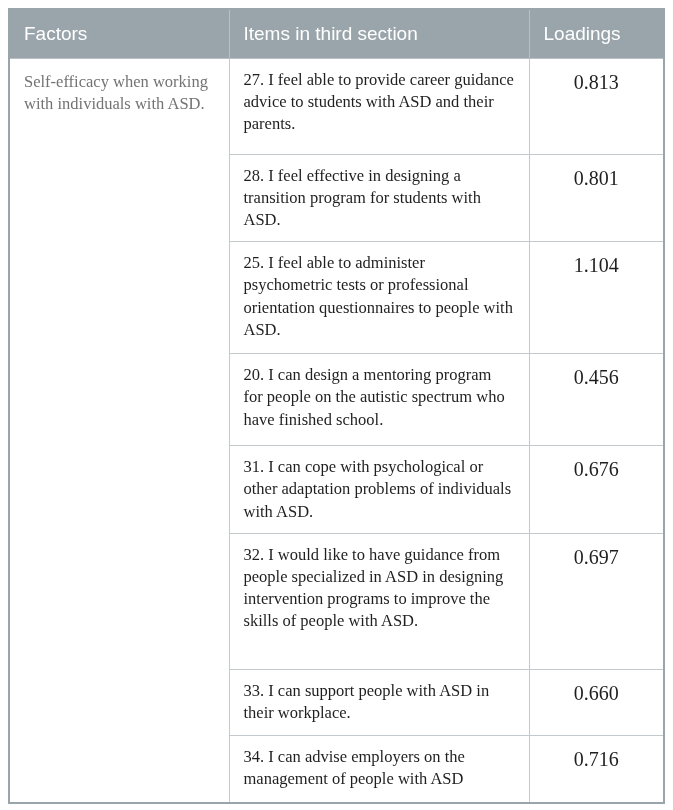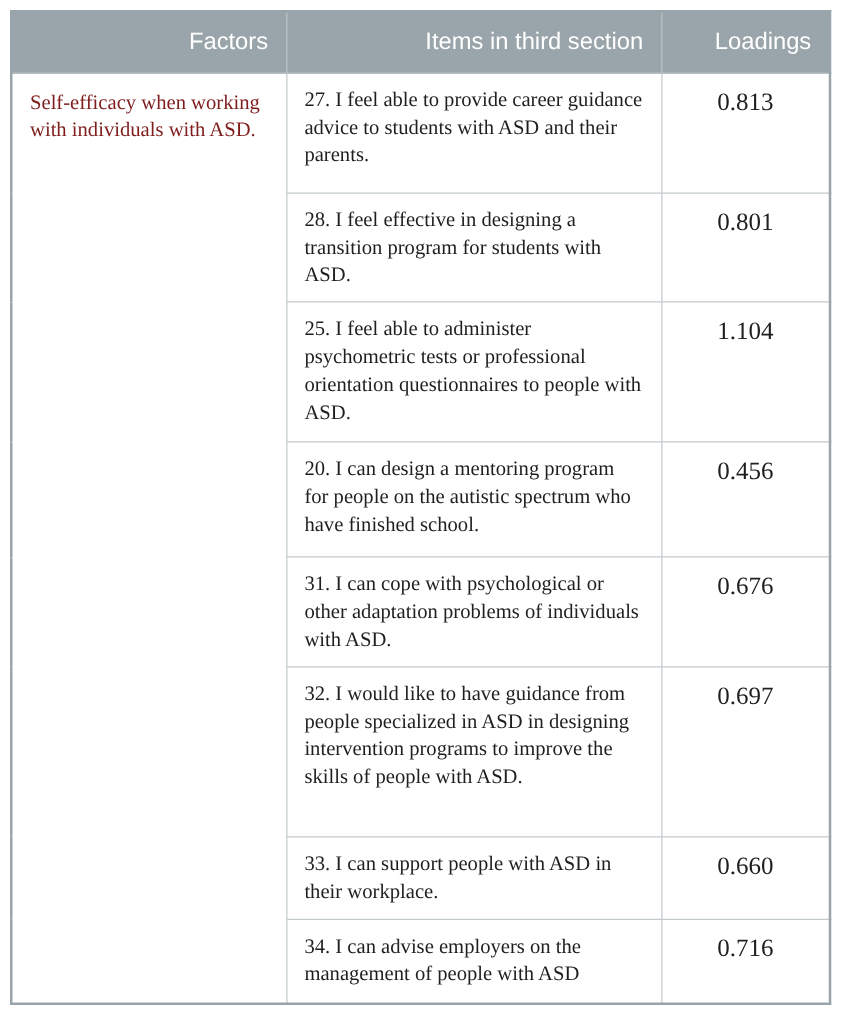--- a/index.html
+++ b/index.html
@@ -26,35 +26,35 @@
   col.c-factors  { width: 220px; }
   col.c-items    { width: 300px; }
   col.c-loadings { width: 135px; }
 
   thead th {
     background: #9aa5ab;
     color: #ffffff;
     font-family: "Liberation Sans", sans-serif;
     font-weight: 400;
     font-size: 19px;
-    text-align: right;
+    text-align: left;
     vertical-align: middle;
     height: 40px;
     padding: 4px 14px;
     border: 1px solid #b8c0c4;
   }
   tbody td {
     border: 1px solid #c3cacd;
     vertical-align: top;
     font-size: 16.5px;
     line-height: 1.34;
     padding: 10px 14px 10px 14px;
   }
   td.factor-cell {
-    color: #7f1d1d;
+    color: #737373;
     padding-top: 12px;
   }
   td.item-cell {
     color: #1f1f1f;
   }
   td.loading-cell {
     text-align: center;
     font-size: 20px;
     color: #1f1f1f;
     padding-left: 6px;

